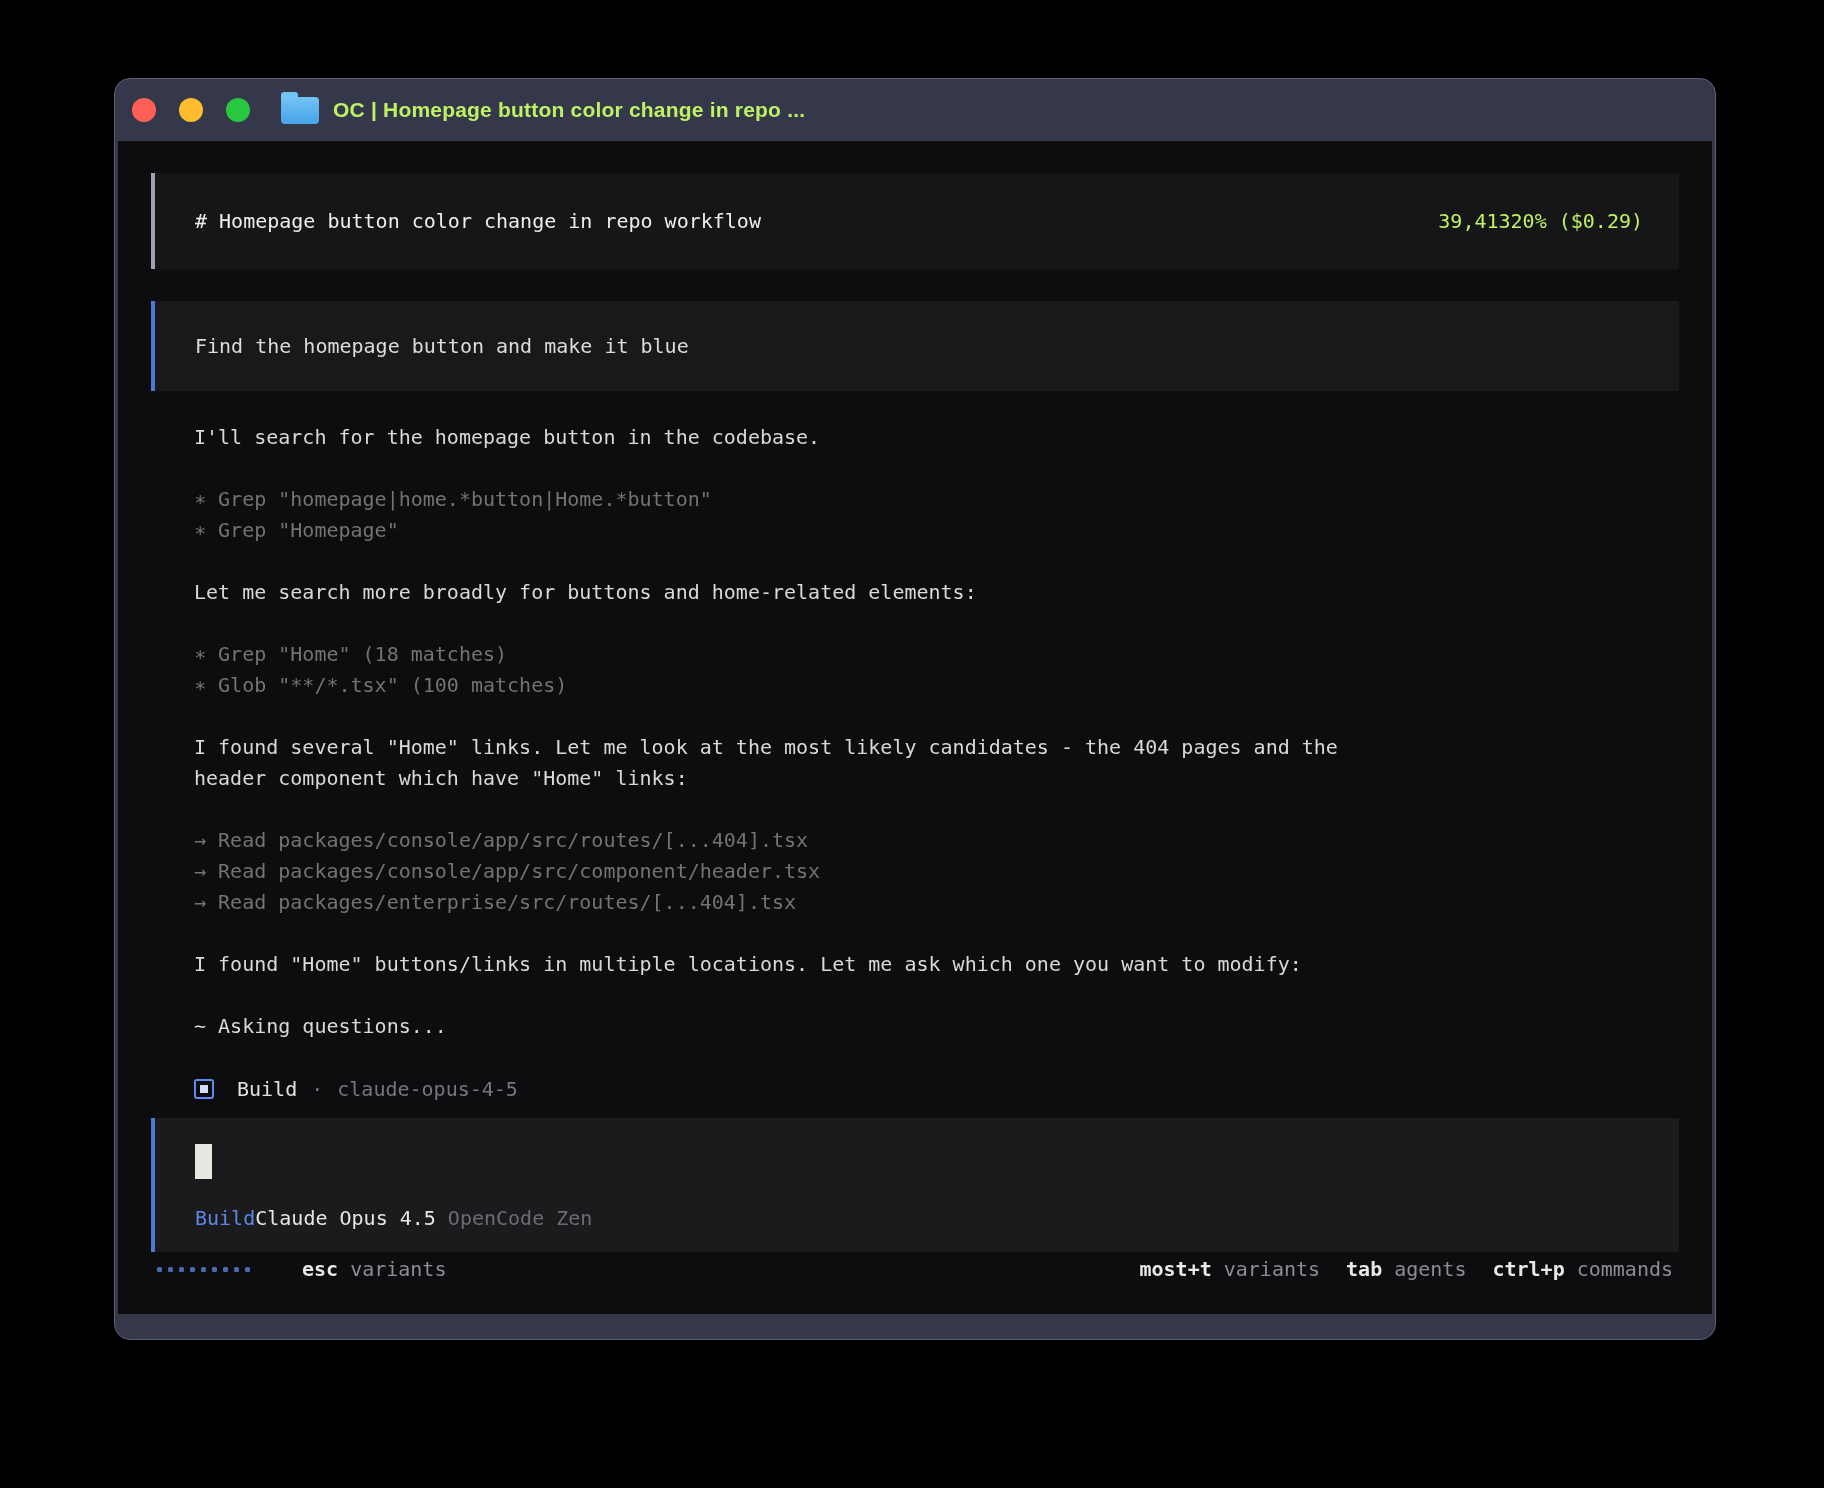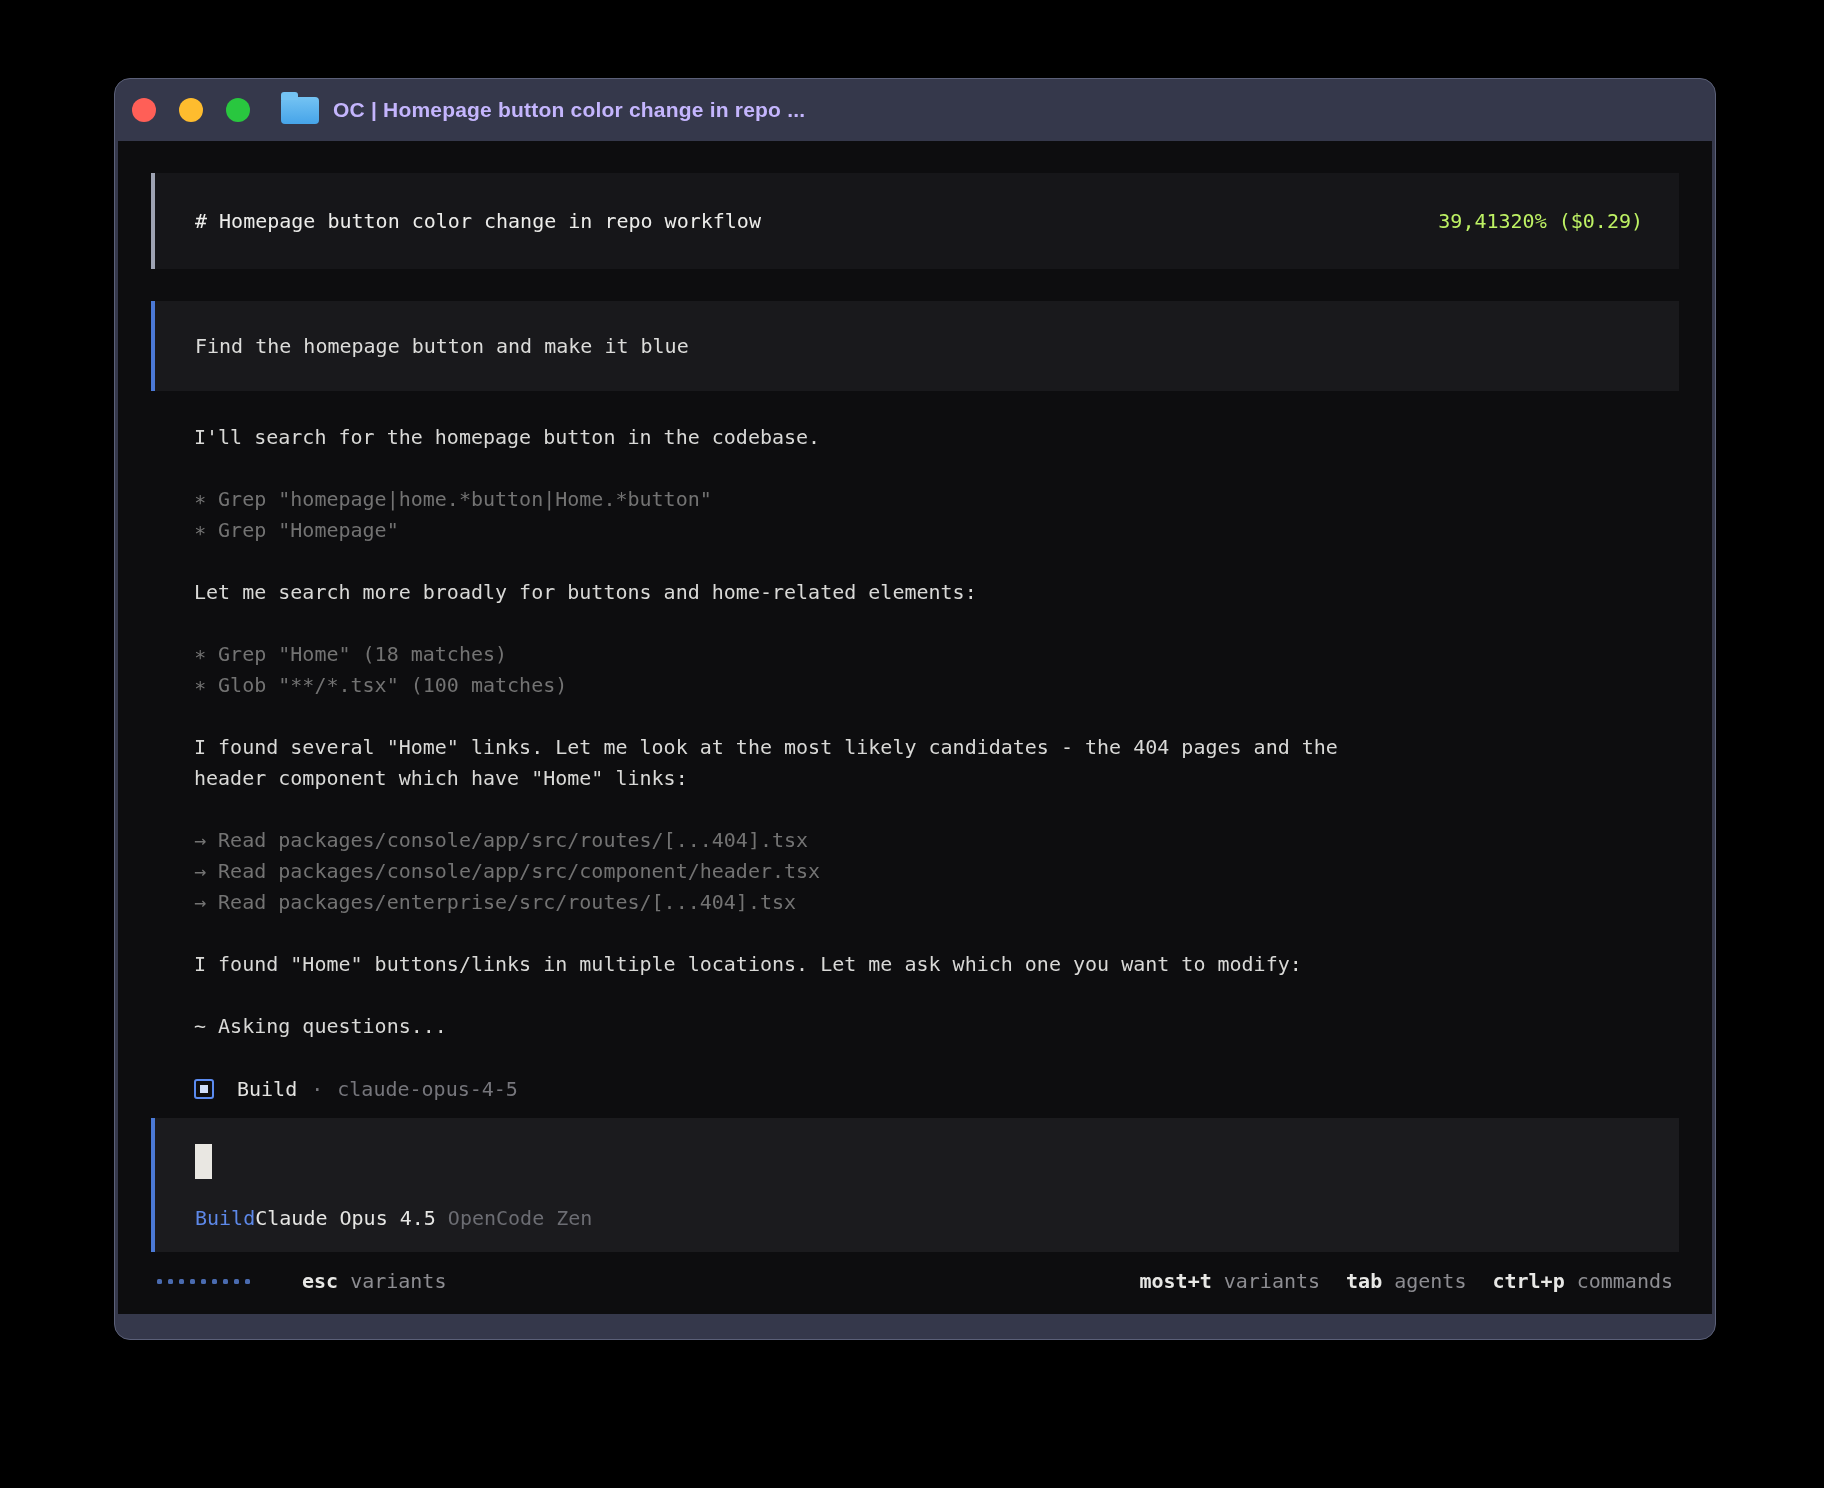--- a/index.html
+++ b/index.html
@@ -24,21 +24,21 @@
   .light.yellow { background:#febc2e; }
   .light.green  { background:#29c73f; }
   .folder {
     width:38px; height:27px; margin-left:31px; position:relative;
     background:linear-gradient(180deg,#74c3f3 0%,#46a4e9 100%); border-radius:4px;
   }
   .folder::before {
     content:""; position:absolute; top:-5px; left:0; width:17px; height:8px;
     background:#74c3f3; border-radius:3px 3px 0 0;
   }
-  .window-title { margin-left:14px; font-size:21px; font-weight:bold; color:#c4b5fd; letter-spacing:.2px; }
+  .window-title { margin-left:14px; font-size:21px; font-weight:bold; color:#bef264; letter-spacing:.2px; }
 
   .content {
     flex:1; margin:0 3px 25px 3px; background:#0d0d0f;
     padding:32px 33px 0 33px; display:flex; flex-direction:column; overflow:hidden;
   }
 
   .block { border-left:4px solid; }
   .session-header {
     flex:none; height:96px; background:#161619; border-color:#9ea3b3;
     display:flex; align-items:center; justify-content:space-between; padding:0 36px 0 40px;
@@ -71,21 +71,21 @@
     flex:none; margin-top:14px; background:#1b1b1e; border-color:#4b79d6;
     padding:26px 40px 22px 40px;
   }
   .cursor { width:17px; height:35px; background:#e9e7e2; }
   .prompt-meta { margin-top:27px; display:flex; align-items:baseline; white-space:pre; }
   .meta-mode { color:#5d88e8; }
   .meta-model { color:#e6e6e4; }
   .meta-provider { color:#6c6d73; margin-left:12px; }
 
   .statusbar {
-    margin-top:12px; height:34px; display:flex; align-items:center;
+    height:34px; display:flex; align-items:center;
     justify-content:space-between; padding:0 6px;
   }
   .status-left { display:flex; align-items:center; }
   .spinner { display:flex; gap:6px; margin-right:52px; }
   .spinner .dot { width:5px; height:5px; border-radius:1.5px; background:#4a6bb0; }
   .hint { display:flex; white-space:pre; }
   .hint .key { color:#e8e8e6; font-weight:bold; }
   .hint .label { color:#8d8d92; margin-left:12px; }
   .status-right { display:flex; gap:26px; }
 </style>

